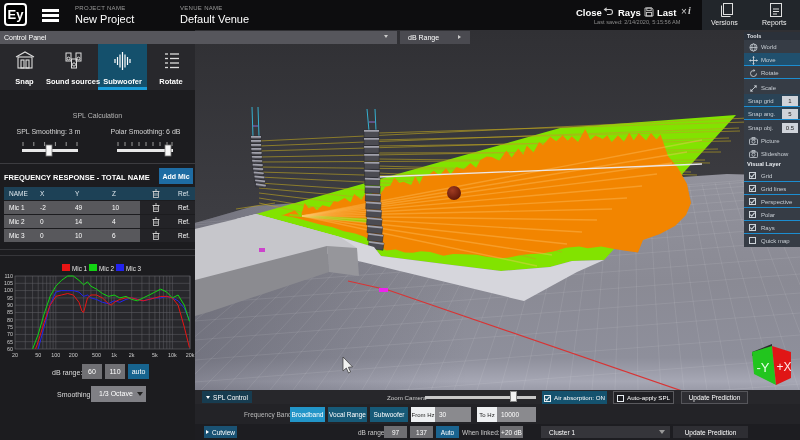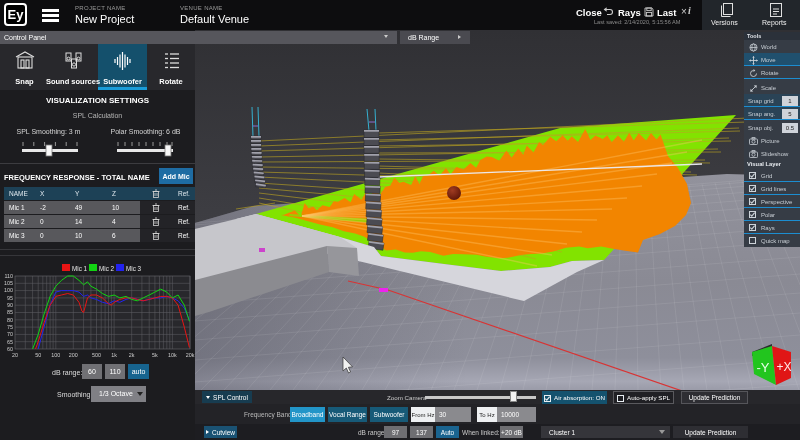--- a/index.html
+++ b/index.html
@@ -383,21 +383,20 @@
       <line x1="4" y1="13" x2="7" y2="13"></line>
           <line x1="9" y1="13" x2="18" y2="13"></line>
       <line x1="4" y1="17.5" x2="7" y2="17.5"></line>
           <line x1="9" y1="17.5" x2="18" y2="17.5"></line>
     </g>
       </svg>
   <div class="a" style="left:0px;top:33px;width:49px;text-align:center;font-size:7.5px;font-weight:bold">Snap</div>
   <div class="a" style="left:45px;top:33px;width:56px;text-align:center;font-size:7.5px;font-weight:bold;white-space:nowrap">Sound sources</div>
   <div class="a" style="left:98px;top:33px;width:49px;text-align:center;font-size:7.5px;font-weight:bold">Subwoofer</div>
   <div class="a" style="left:147px;top:33px;width:48px;text-align:center;font-size:7.5px;font-weight:bold">Rotate</div>
-  <div class="a" style="left:0;top:52px;width:195px;text-align:center;font-size:8px;font-weight:bold">VISUALIZATION SETTINGS</div>
   <div class="a" style="left:0;top:68px;width:195px;text-align:center;font-size:7px;color:#b5b5b5">SPL Calculation</div>
   <div class="a" style="left:0;top:84px;width:97px;text-align:center;font-size:7px;color:#d5d5d5;white-space:nowrap">SPL Smoothing: 3 m</div>
   <div class="a" style="left:97px;top:84px;width:97px;text-align:center;font-size:7px;color:#d5d5d5;white-space:nowrap">Polar Smoothing: 6 dB</div>
   <svg class="a" style="left:20px;top:95px" width="60" height="20" viewBox="0 0 60 20">
     <g stroke="#999" stroke-width="1">
           <line x1="3" y1="3" x2="3" y2="7"></line>
           <line x1="13.8" y1="3" x2="13.8" y2="7"></line>
           <line x1="24.6" y1="3" x2="24.6" y2="7"></line>
           <line x1="35.4" y1="3" x2="35.4" y2="7"></line>
           <line x1="46.2" y1="3" x2="46.2" y2="7"></line>

